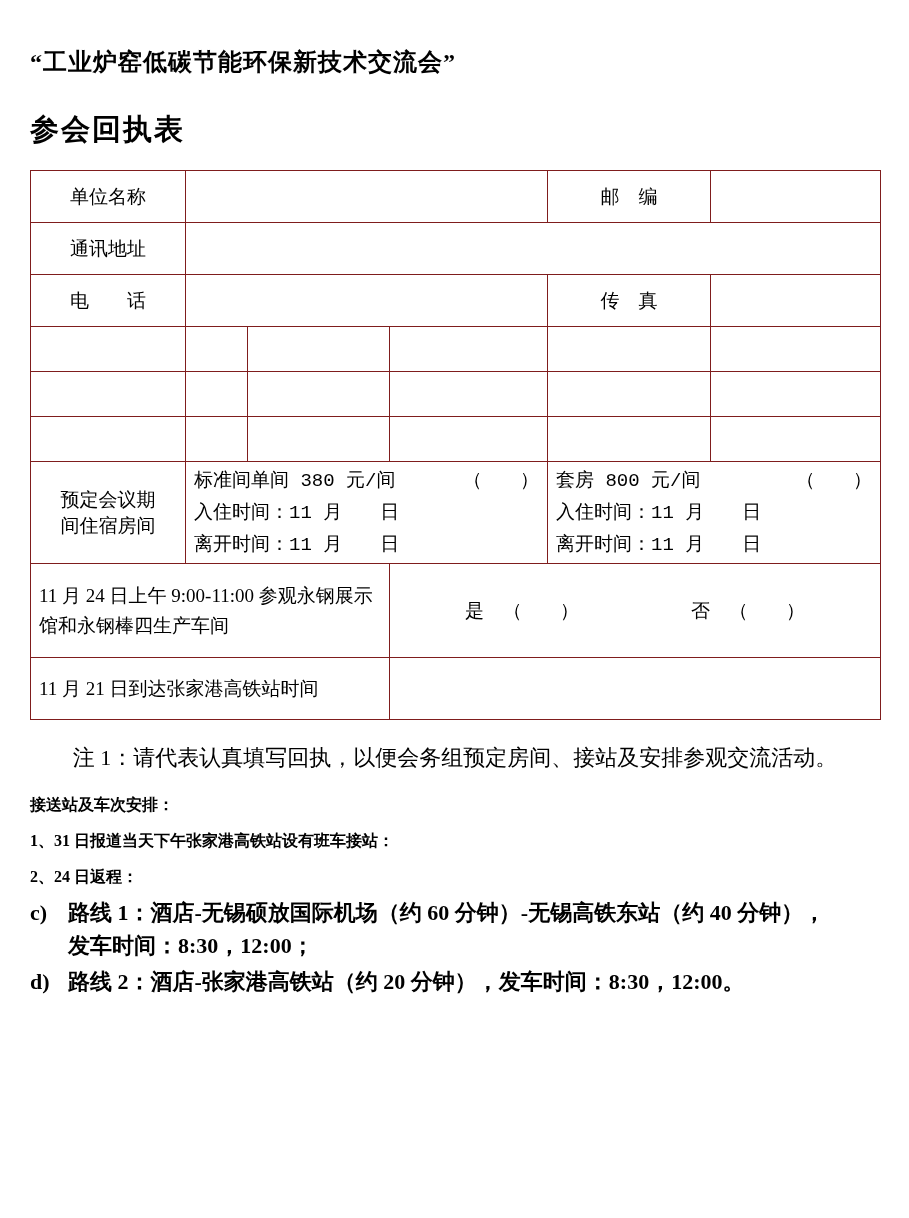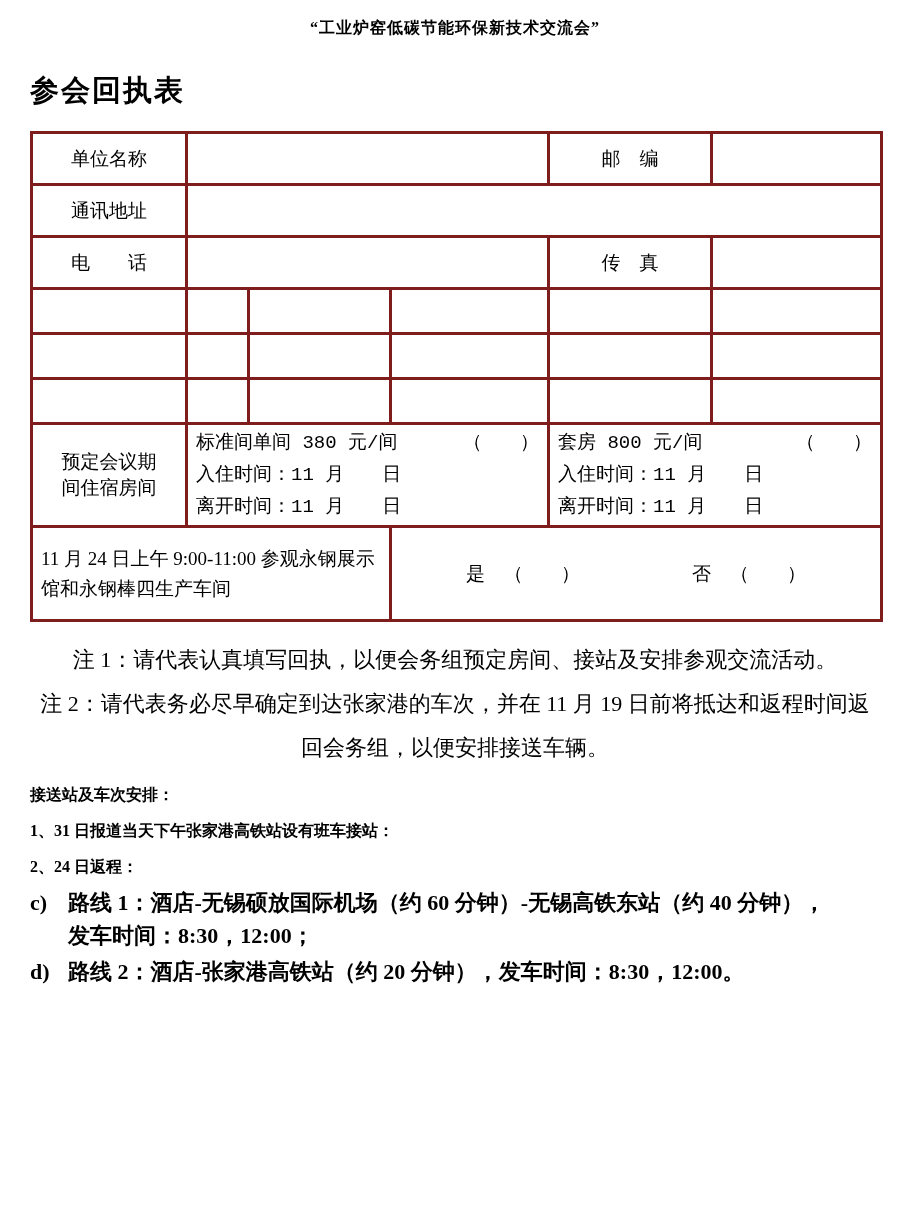--- a/index.html
+++ b/index.html
@@ -4,32 +4,32 @@
 <style>
   html,body{margin:0;padding:0;background:#fff;}
   body{
     width:909px;height:1218px;
     color:#000;
     font-family:"Liberation Serif","DejaVu Serif",serif;
     overflow:hidden;
   }
   .page{box-sizing:border-box;width:909px;padding:16px 29px 0 30px;}
   .title{
-    font-size:16px;font-weight:bold;text-align:center;
-    margin:2px 0 0 0;letter-spacing:1px;
+    font-size:24px;font-weight:bold;text-align:left;
+    margin:30px 0 0 0;letter-spacing:1px;
   }
   .subtitle{
     font-size:29px;font-weight:bold;text-align:left;
     margin:32px 0 20px 0;letter-spacing:2px;
   }
   table.form{
     width:850px;border-collapse:collapse;table-layout:fixed;
   }
   table.form td{
-    border:3px solid #7f1d1d;
+    border:1px solid #7f1d1d;
     font-size:19px;
     padding:2px 8px;
     vertical-align:middle;
     box-sizing:border-box;
     overflow:hidden;
   }
   td.lbl{text-align:center;}
   td.pre{white-space:pre-line;}
   tr.r-std td{height:52px;}
   tr.r-head td{height:78px;text-align:center;}
@@ -140,26 +140,29 @@
     <tr class="r-visit">
       <td colspan="3" class="visit-lbl">11 月 24 日上午 9:00-11:00 参观永钢展示馆和永钢棒四生产车间</td>
       <td colspan="3" class="yesno-cell">
         <div class="yesno-wrap">
           <span>是　（　　）</span>
           <span>否　（　　）</span>
         </div>
       </td>
     </tr>
 
+    <tr class="r-arrive">
+      <td colspan="3" class="visit-lbl">11 月 21 日到达张家港高铁站时间</td>
+      <td colspan="3"></td>
+    </tr>
   </tbody>
     </table>
 
   <div class="notes">
     <p>注 1：请代表认真填写回执，以便会务组预定房间、接站及安排参观交流活动。</p>
-    <p>注 2：请代表务必尽早确定到达张家港的车次，并在 11 月 19 日前将抵达和返程时间返回会务组，以便安排接送车辆。</p>
   </div>
 
   <div class="shuttle">
     <p>接送站及车次安排：</p>
     <p>1、31 日报道当天下午张家港高铁站设有班车接站：</p>
     <p>2、24 日返程：</p>
     <div class="item">
       <span class="marker">c)</span>
       <span class="item-text">路线 1：酒店-无锡硕放国际机场（约 60 分钟）-无锡高铁东站（约 40 分钟），
 发车时间：8:30，12:00；</span>

